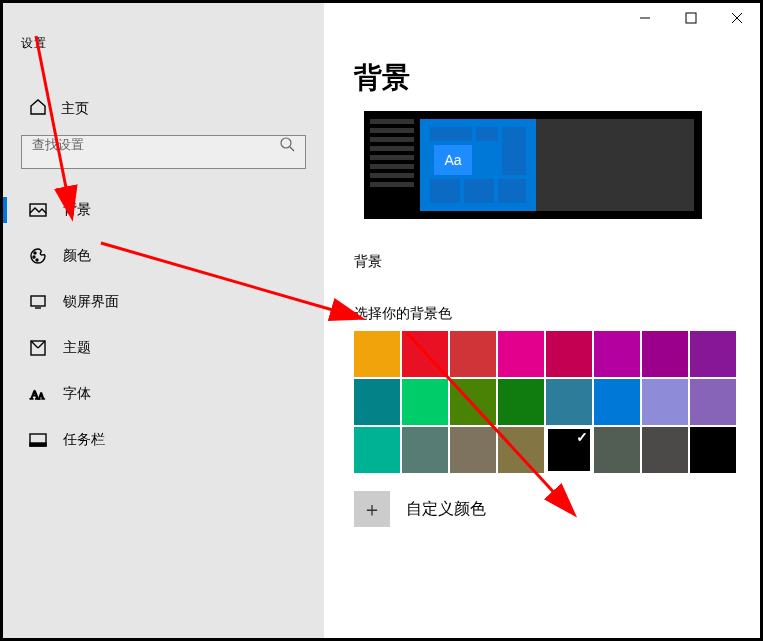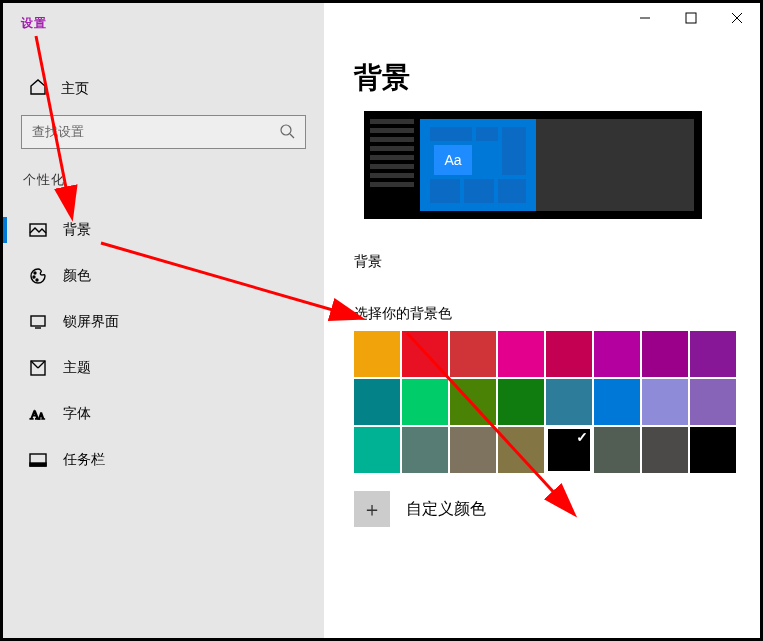--- a/index.html
+++ b/index.html
@@ -7,23 +7,23 @@
 .frame { width: 763px; height: 641px; border: 3px solid #000; position: relative; overflow: hidden; background: #fff; }
 .inner { width: 757px; height: 635px; position: relative; display: flex; }
 
 
 .titlebar { position: absolute; top: 0; right: 0; display: flex; z-index: 5; }
 .winbtn { width: 46px; height: 30px; display: flex; align-items: center; justify-content: center; font-size: 12px; color: #000; }
 .winbtn svg { stroke: #000; fill: none; stroke-width: 1; }
 
 
 .sidebar { width: 335px; background: #e6e6e6; padding-top: 6px; position: relative; }
-.app-title { font-size: 12px; padding: 6px 0 0 18px; font-weight: 700; color: #a21caf; letter-spacing: 1px; }
+.app-title { font-size: 12px; padding: 6px 0 0 18px; font-weight: 400; color: #000000; letter-spacing: 1px; margin-top: 20px; }
 .home-row { display: flex; align-items: center; padding: 10px 20px 8px 26px; margin-top: 36px; gap: 14px; font-size: 14px; }
-.search { margin: 8px 18px 0 18px; height: 34px; border: 1px solid #888; background: #eee; display: flex; align-items: center; padding: 0 10px; font-size: 13px; color: #666; justify-content: space-between; }
+.search { margin: 8px 18px 0 18px; height: 34px; border: 1px solid #888; background: #eee; display: flex; padding: 0 10px; font-size: 13px; color: #666; justify-content: space-between; }
 .section-label { font-size: 13px; margin: 22px 0 6px 20px; color: #333; letter-spacing: 1px; font-weight: 400; }
 .nav { margin-top: 18px; }
 .nav-item { display: flex; align-items: center; height: 46px; padding-left: 26px; gap: 16px; font-size: 14px; color: #000; position: relative; }
 .nav-item.active::before { content: ""; position: absolute; left: 0; top: 10px; bottom: 10px; width: 4px; background: #0078d7; }
 .nav-item .icon { width: 18px; height: 18px; display: flex; align-items: center; justify-content: center; }
 .nav-item .icon svg { stroke: #000; fill: none; stroke-width: 1.4; }
 
 
 .main { flex: 1; padding: 56px 24px 0 30px; position: relative; background: #fff; }
 .page-title { font-size: 28px; font-weight: 600; margin-bottom: 14px; }
@@ -91,21 +91,20 @@
             </svg></span>
     <span>主页</span>
   </div>
   <div class="search">
     <span>查找设置</span>
     <span><svg width="16" height="16" viewBox="0 0 16 16">
               <circle cx="7" cy="7" r="5" fill="none" stroke="#666" stroke-width="1.2"></circle>
               <line x1="11" y1="11" x2="15" y2="15" stroke="#666" stroke-width="1.2"></line>
             </svg></span>
   </div>
-  <div class="section-label">个性化</div>
 
   <div class="nav" id="nav">
           <div class="nav-item active">
             <span class="icon">
               <svg width="18" height="18" viewBox="0 0 18 18">
                 <rect x="1" y="3" width="16" height="12" fill="none" stroke="#000" stroke-width="1.4"></rect>
                 <polyline points="1,12 6,7 10,11 13,8 17,12" fill="none" stroke="#000" stroke-width="1.4"></polyline>
               </svg>
             </span>
             <span>背景</span>

